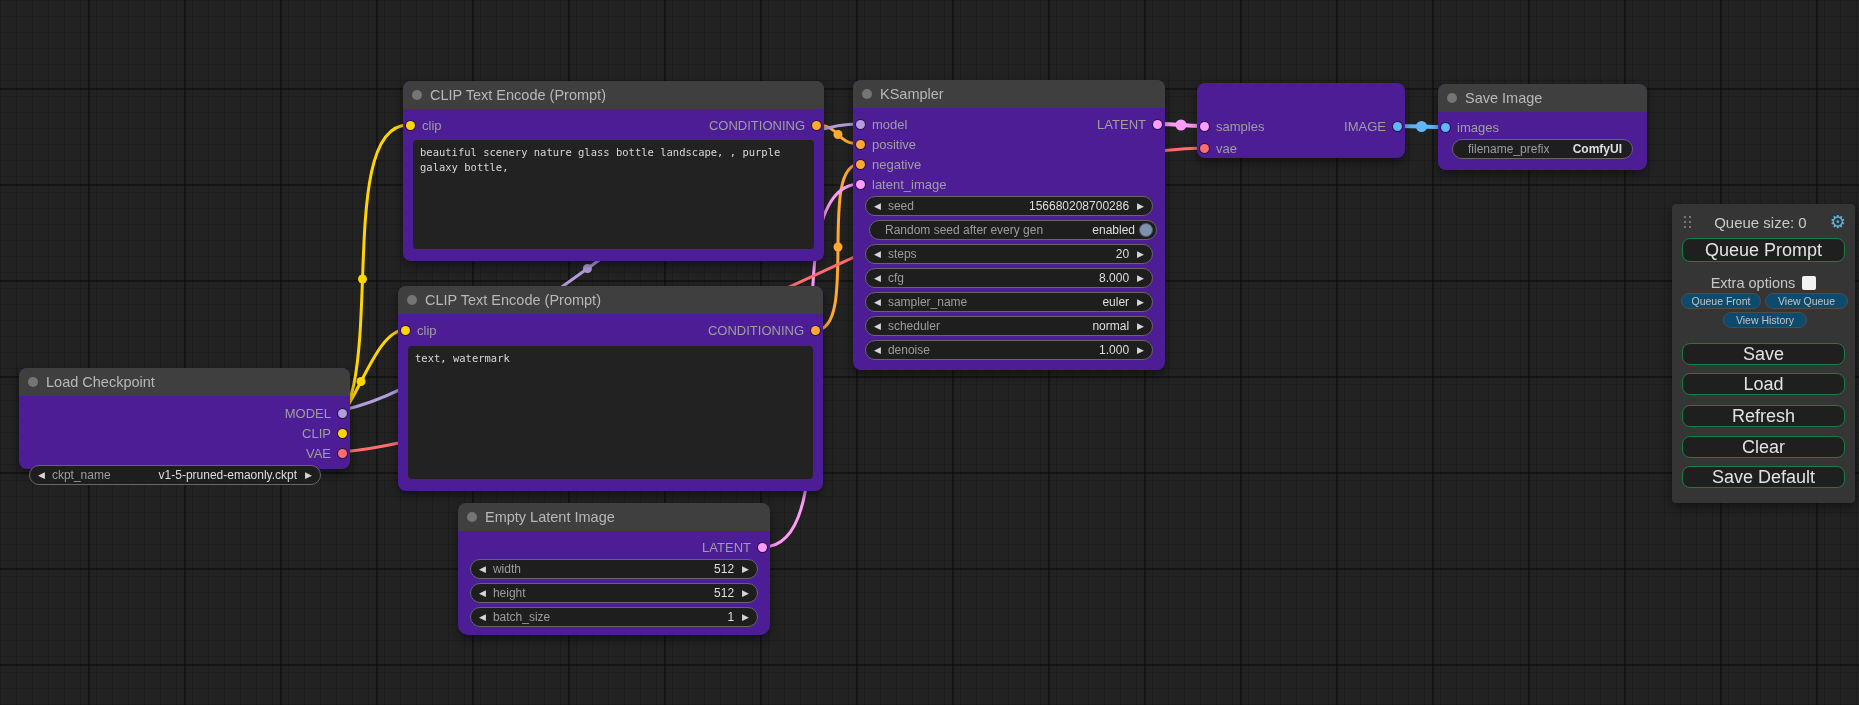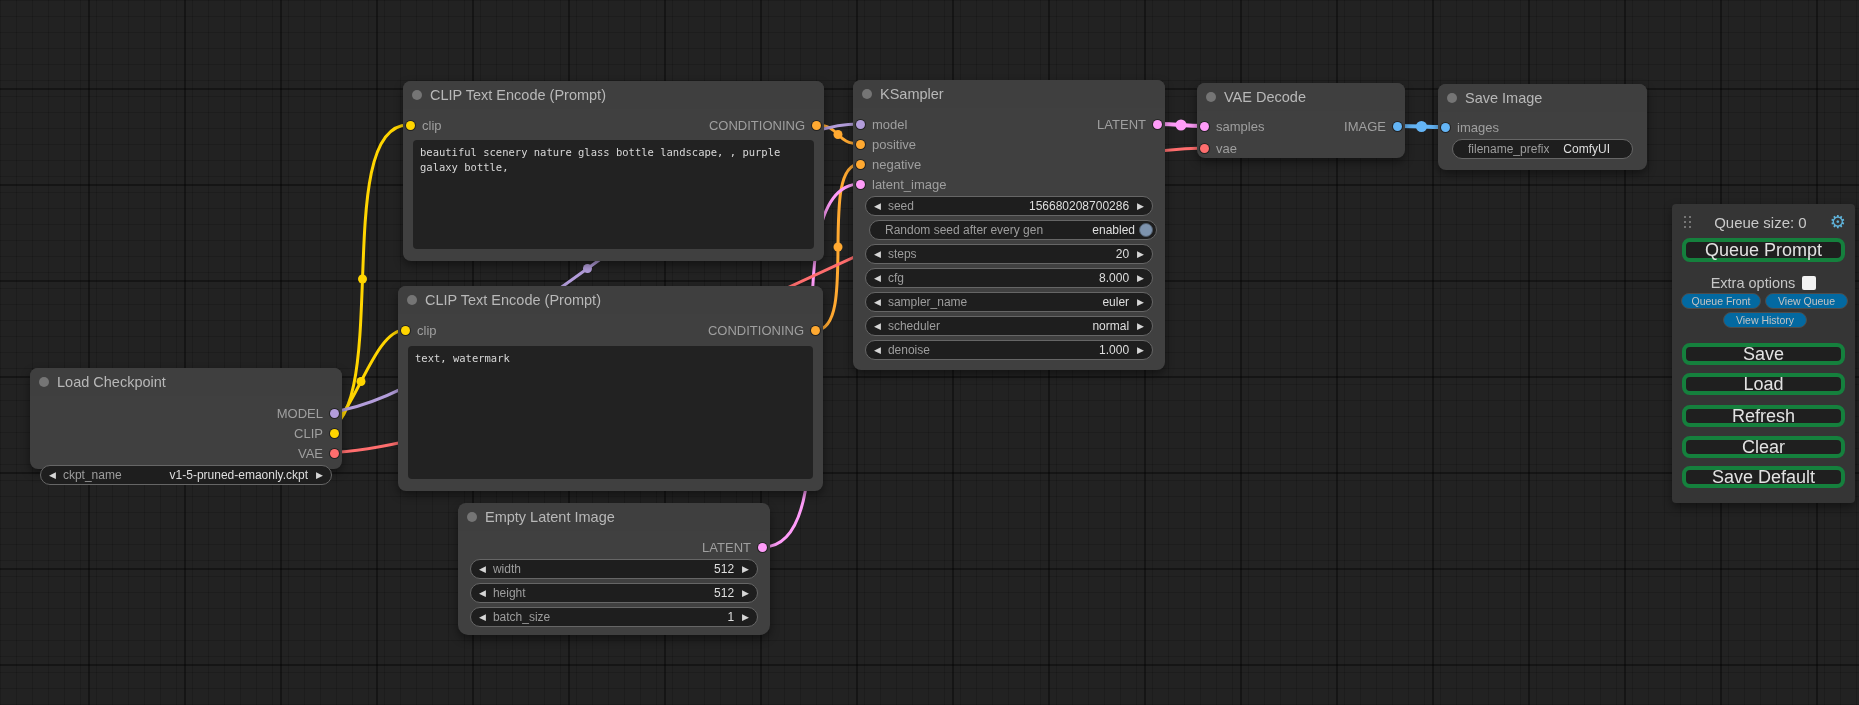--- a/index.html
+++ b/index.html
@@ -10,21 +10,21 @@
     background-image:
       linear-gradient(rgba(0,0,0,0.38) 0 2px, transparent 2px),
       linear-gradient(90deg, rgba(0,0,0,0.38) 0 2px, transparent 2px),
       linear-gradient(rgba(0,0,0,0.16) 0 1px, transparent 1px),
       linear-gradient(90deg, rgba(0,0,0,0.16) 0 1px, transparent 1px);
     background-size:96px 96px,96px 96px,16px 16px,16px 16px;
     background-position:-8px -8px,-8px -8px,0 0,0 0;
   }
   #links{position:absolute;left:0;top:0;z-index:1;}
   .node{
-    position:absolute;z-index:2;background:#404040;border-radius:8px;
+    position:absolute;z-index:2;background:#4c1d95;border-radius:8px;
     box-shadow:0 4px 10px rgba(0,0,0,0.45);
   }
   .node-title{
     position:absolute;left:0;top:0;right:0;height:28px;background:#3f3f3f;
     border-radius:8px 8px 0 0;display:flex;align-items:center;
     color:#b8b8b8;font-size:14.5px;
   }
   .title-dot{width:10px;height:10px;border-radius:50%;background:#757575;margin:0 8px 0 9px;flex:none;}
   .slot{position:absolute;height:18px;display:flex;align-items:center;color:#9f9f9f;font-size:13px;white-space:nowrap;}
   .slot.in{left:3px;}
@@ -53,30 +53,30 @@
   .menu{
     position:absolute;left:1672px;top:204px;width:183px;height:299px;z-index:3;
     background:#353535;border-radius:4px;box-shadow:0 4px 10px rgba(0,0,0,0.45);
   }
   .menu-row1{position:absolute;left:0;right:0;top:9px;height:18px;display:flex;align-items:center;}
   .drag-dots{display:grid;grid-template-columns:repeat(2,2px);grid-gap:3px;margin-left:12px;}
   .drag-dots span{width:2px;height:2px;border-radius:50%;background:#8d8d8d;}
   .queue-size{flex:1;text-align:center;color:#c9c9c9;font-size:15px;}
   .gear{color:#5FB2D9;font-size:18px;margin-right:9px;line-height:1;}
   .mbtn{
-    position:absolute;left:10px;width:163px;background:#1f1f1f;border:4px solid #15803d;
+    position:absolute;left:10px;width:163px;background:#1f1f1f;border:1px solid #15803d;
     border-radius:8px;color:#e2e2e2;display:flex;align-items:center;justify-content:center;
     box-sizing:border-box;cursor:pointer;
   }
   .mbtn.big{height:24px;font-size:18px;}
   .mbtn.action{height:22px;font-size:18px;}
   .extra-row{position:absolute;left:0;right:0;top:70px;height:17px;display:flex;align-items:center;justify-content:center;color:#c6c6c6;font-size:14.5px;}
   .checkbox{width:14px;height:14px;background:#f2f2f2;border-radius:2px;margin-left:7px;}
   .sbtn{
-    position:absolute;height:16px;background:#0369a1;border:1px solid #4c4c4c;border-radius:9px;
+    position:absolute;height:16px;background:#0c4a6e;border:1px solid #4c4c4c;border-radius:9px;
     color:#c3c3c3;font-size:10.5px;display:flex;align-items:center;justify-content:center;box-sizing:border-box;cursor:pointer;
   }
 </style>
 </head>
 <body>
 
 <svg id="links" width="1859" height="705">
 
   <path d="M816,125 C841,125 835,144 860,144" stroke="#FFA931" stroke-width="3" fill="none"></path>
   <circle cx="838" cy="134.5" r="4.5" fill="#FFA931"></circle>
@@ -98,21 +98,21 @@
   <path d="M317,413 C457,413 718,124 858,124" stroke="#B39DDB" stroke-width="3" fill="none"></path>
   <circle cx="587.5" cy="268.5" r="4.5" fill="#B39DDB"></circle>
 
   <path d="M1158,124 C1181,124 1181,126 1204,126" stroke="#FF9CF9" stroke-width="4" fill="none"></path>
   <circle cx="1181" cy="125" r="5.5" fill="#FF9CF9"></circle>
 
   <path d="M1398,126 C1421,126 1422,127 1445,127" stroke="#64B5F6" stroke-width="4" fill="none"></path>
   <circle cx="1421.5" cy="126.5" r="5.5" fill="#64B5F6"></circle>
 </svg>
 
-<div class="node" style="left:30px;top:368px;width:312px;height:101px;">
+<div class="node" style="left:19px;top:368px;width:312px;height:101px;padding-left:19px;">
   <div class="node-title">
     <span class="title-dot"></span>
     <span>Load Checkpoint</span>
   </div>
   <div class="slot out" style="top:36px;">
     <span>MODEL</span>
       <span class="dot dot-model"></span>
   </div>
   <div class="slot out" style="top:56px;">
     <span>CLIP</span>
@@ -253,24 +253,20 @@
   </div>
   <div class="widget" style="left:12px;top:260px;width:288px;">
     <span class="warr">◀</span>
     <span class="wlabel">denoise</span>
     <span class="wvalue">1.000</span>
     <span class="warr right">▶</span>
   </div>
 </div>
 
 <div class="node" style="left:1197px;top:83px;width:208px;height:75px;">
-  <div class="node-title">
-    <span class="title-dot"></span>
-    <span>VAE Decode</span>
-  </div>
   <div class="slot in" style="top:34px;">
     <span class="dot dot-latent"></span>
       <span>samples</span>
   </div>
   <div class="slot in" style="top:56px;">
     <span class="dot dot-vae"></span>
       <span>vae</span>
   </div>
   <div class="slot out" style="top:34px;">
     <span>IMAGE</span>
@@ -282,21 +278,21 @@
   <div class="node-title">
     <span class="title-dot"></span>
     <span>Save Image</span>
   </div>
   <div class="slot in" style="top:34px;">
     <span class="dot dot-image"></span>
       <span>images</span>
   </div>
   <div class="widget" style="left:14px;top:55px;width:181px;">
     <span class="wlabel">filename_prefix</span>
-    <span class="wvalue" style="margin-right:14px;">ComfyUI</span>
+    <span class="wvalue" style="margin-right:2px;font-weight:bold;">ComfyUI</span>
   </div>
 </div>
 
 <div class="menu">
   <div class="menu-row1">
     <span class="drag-dots">
         <span></span>
         <span></span>
         <span></span>
         <span></span>

